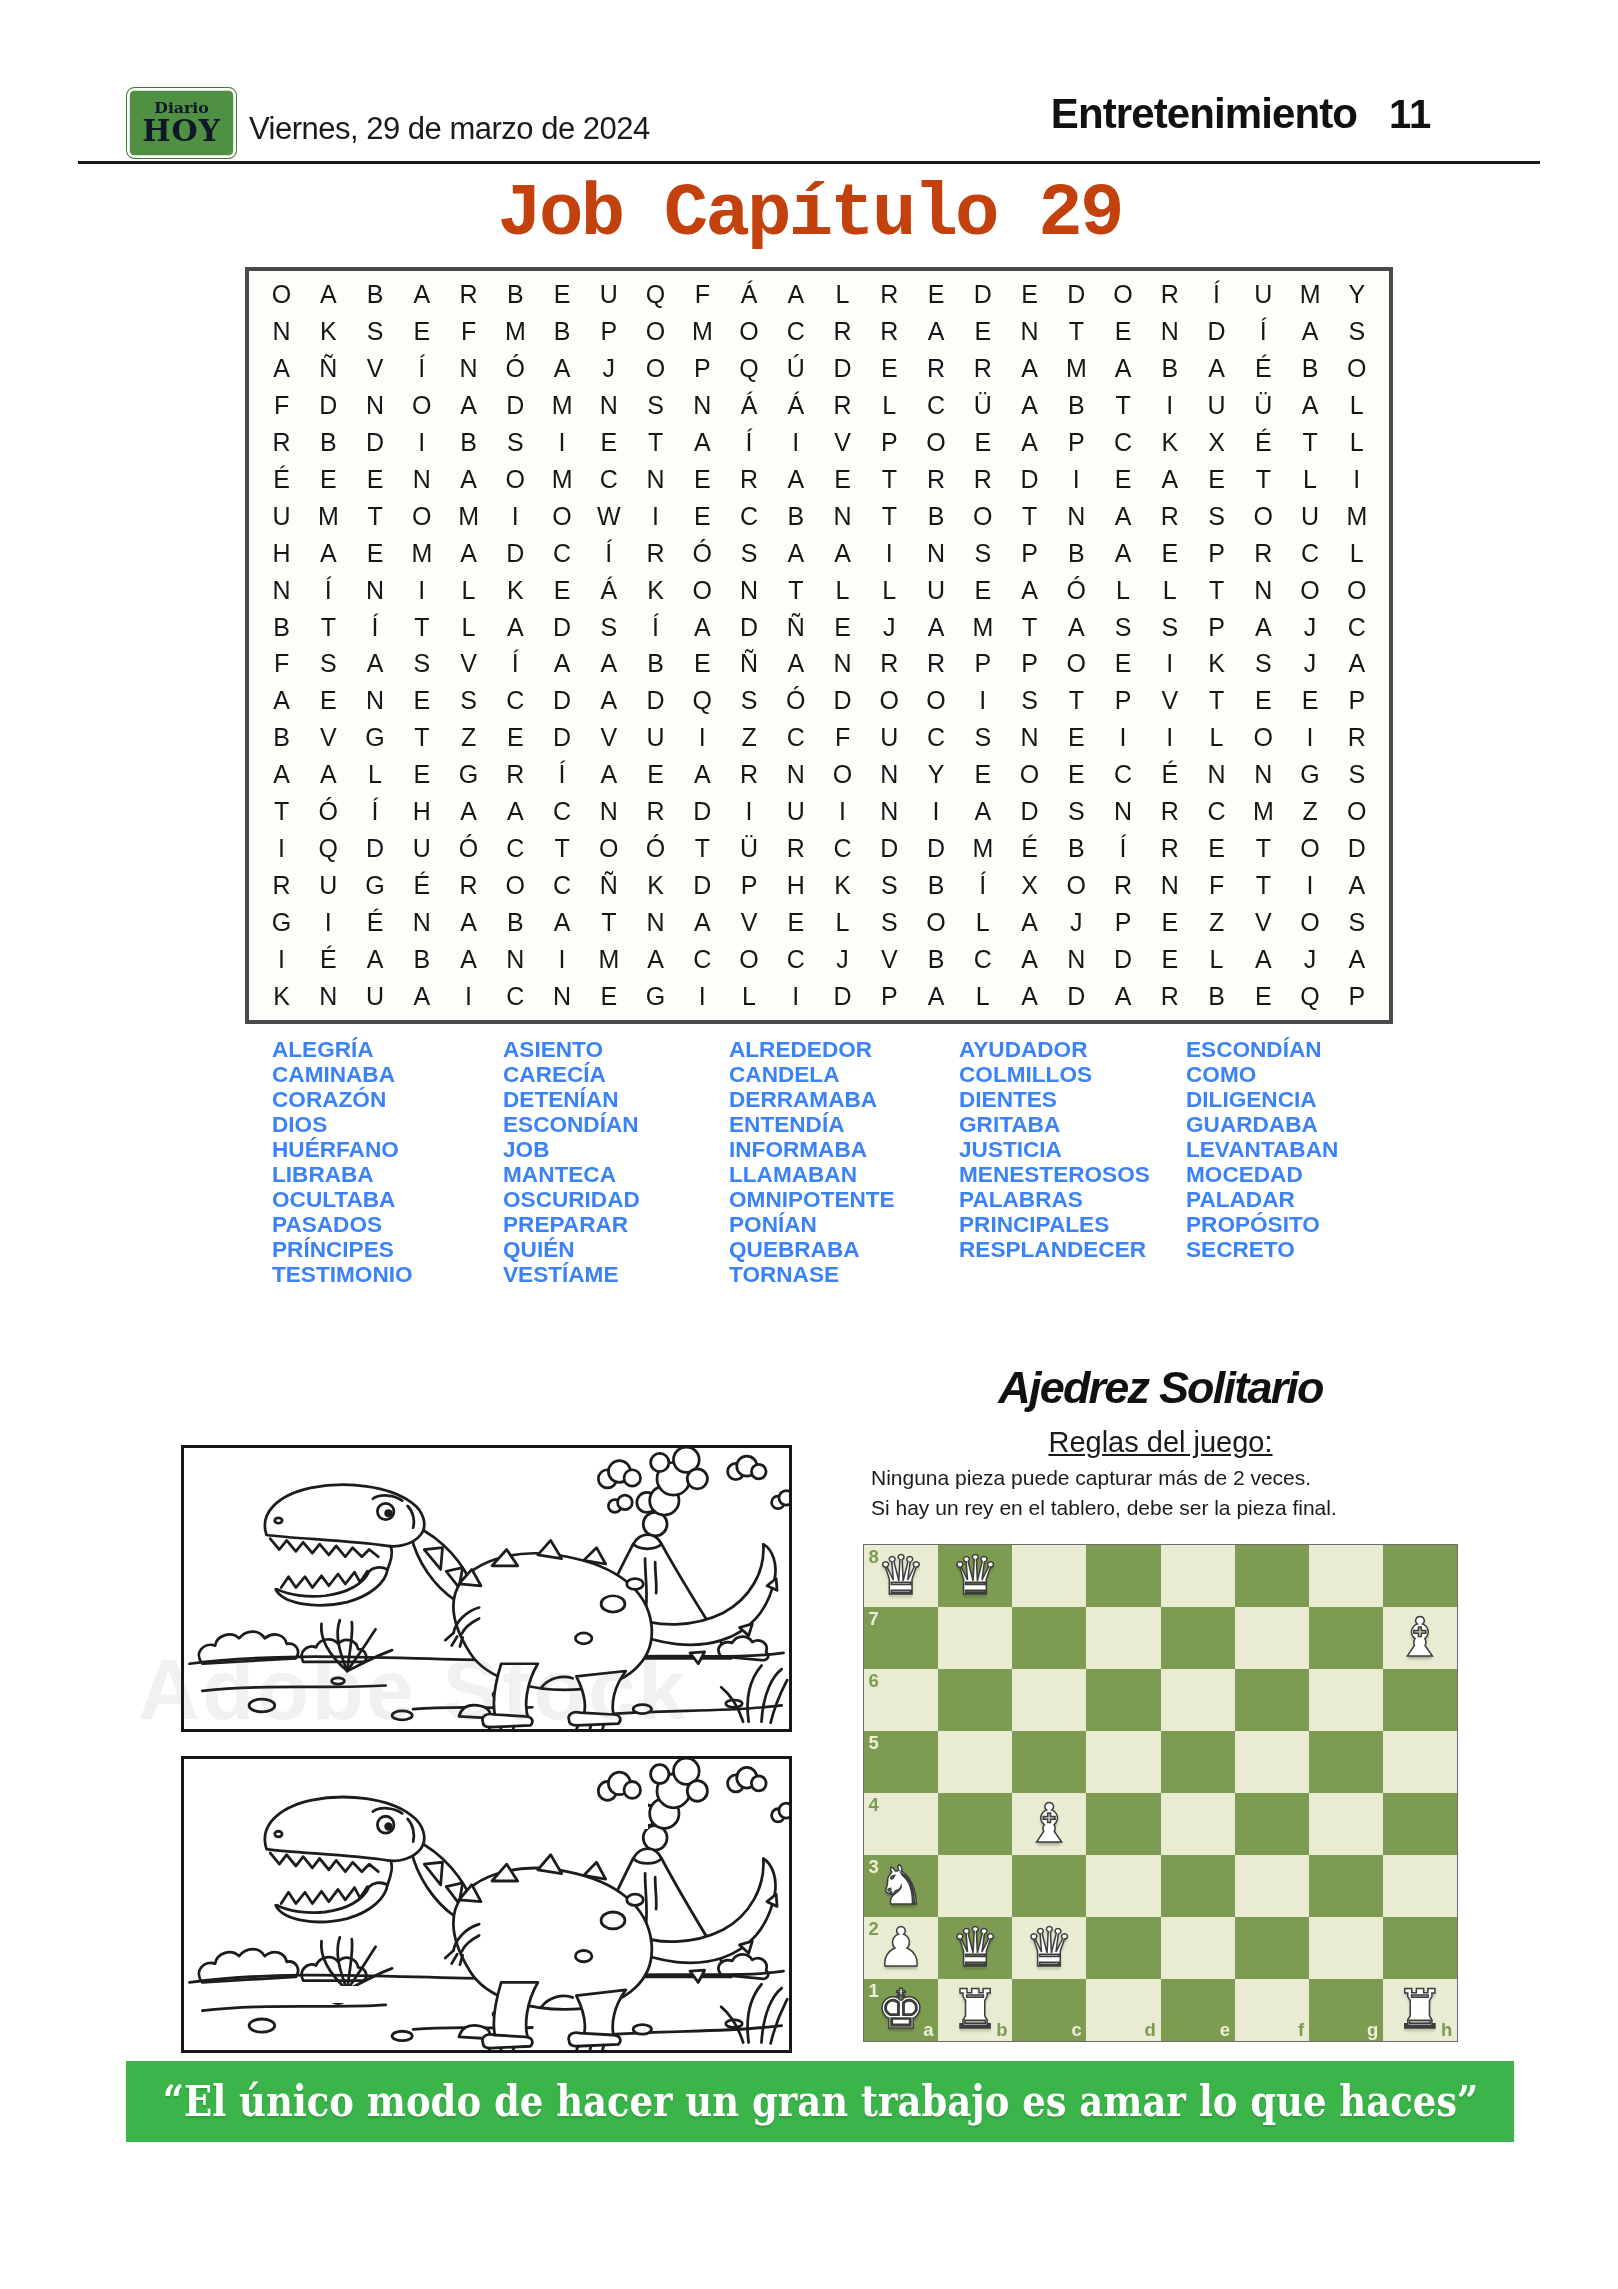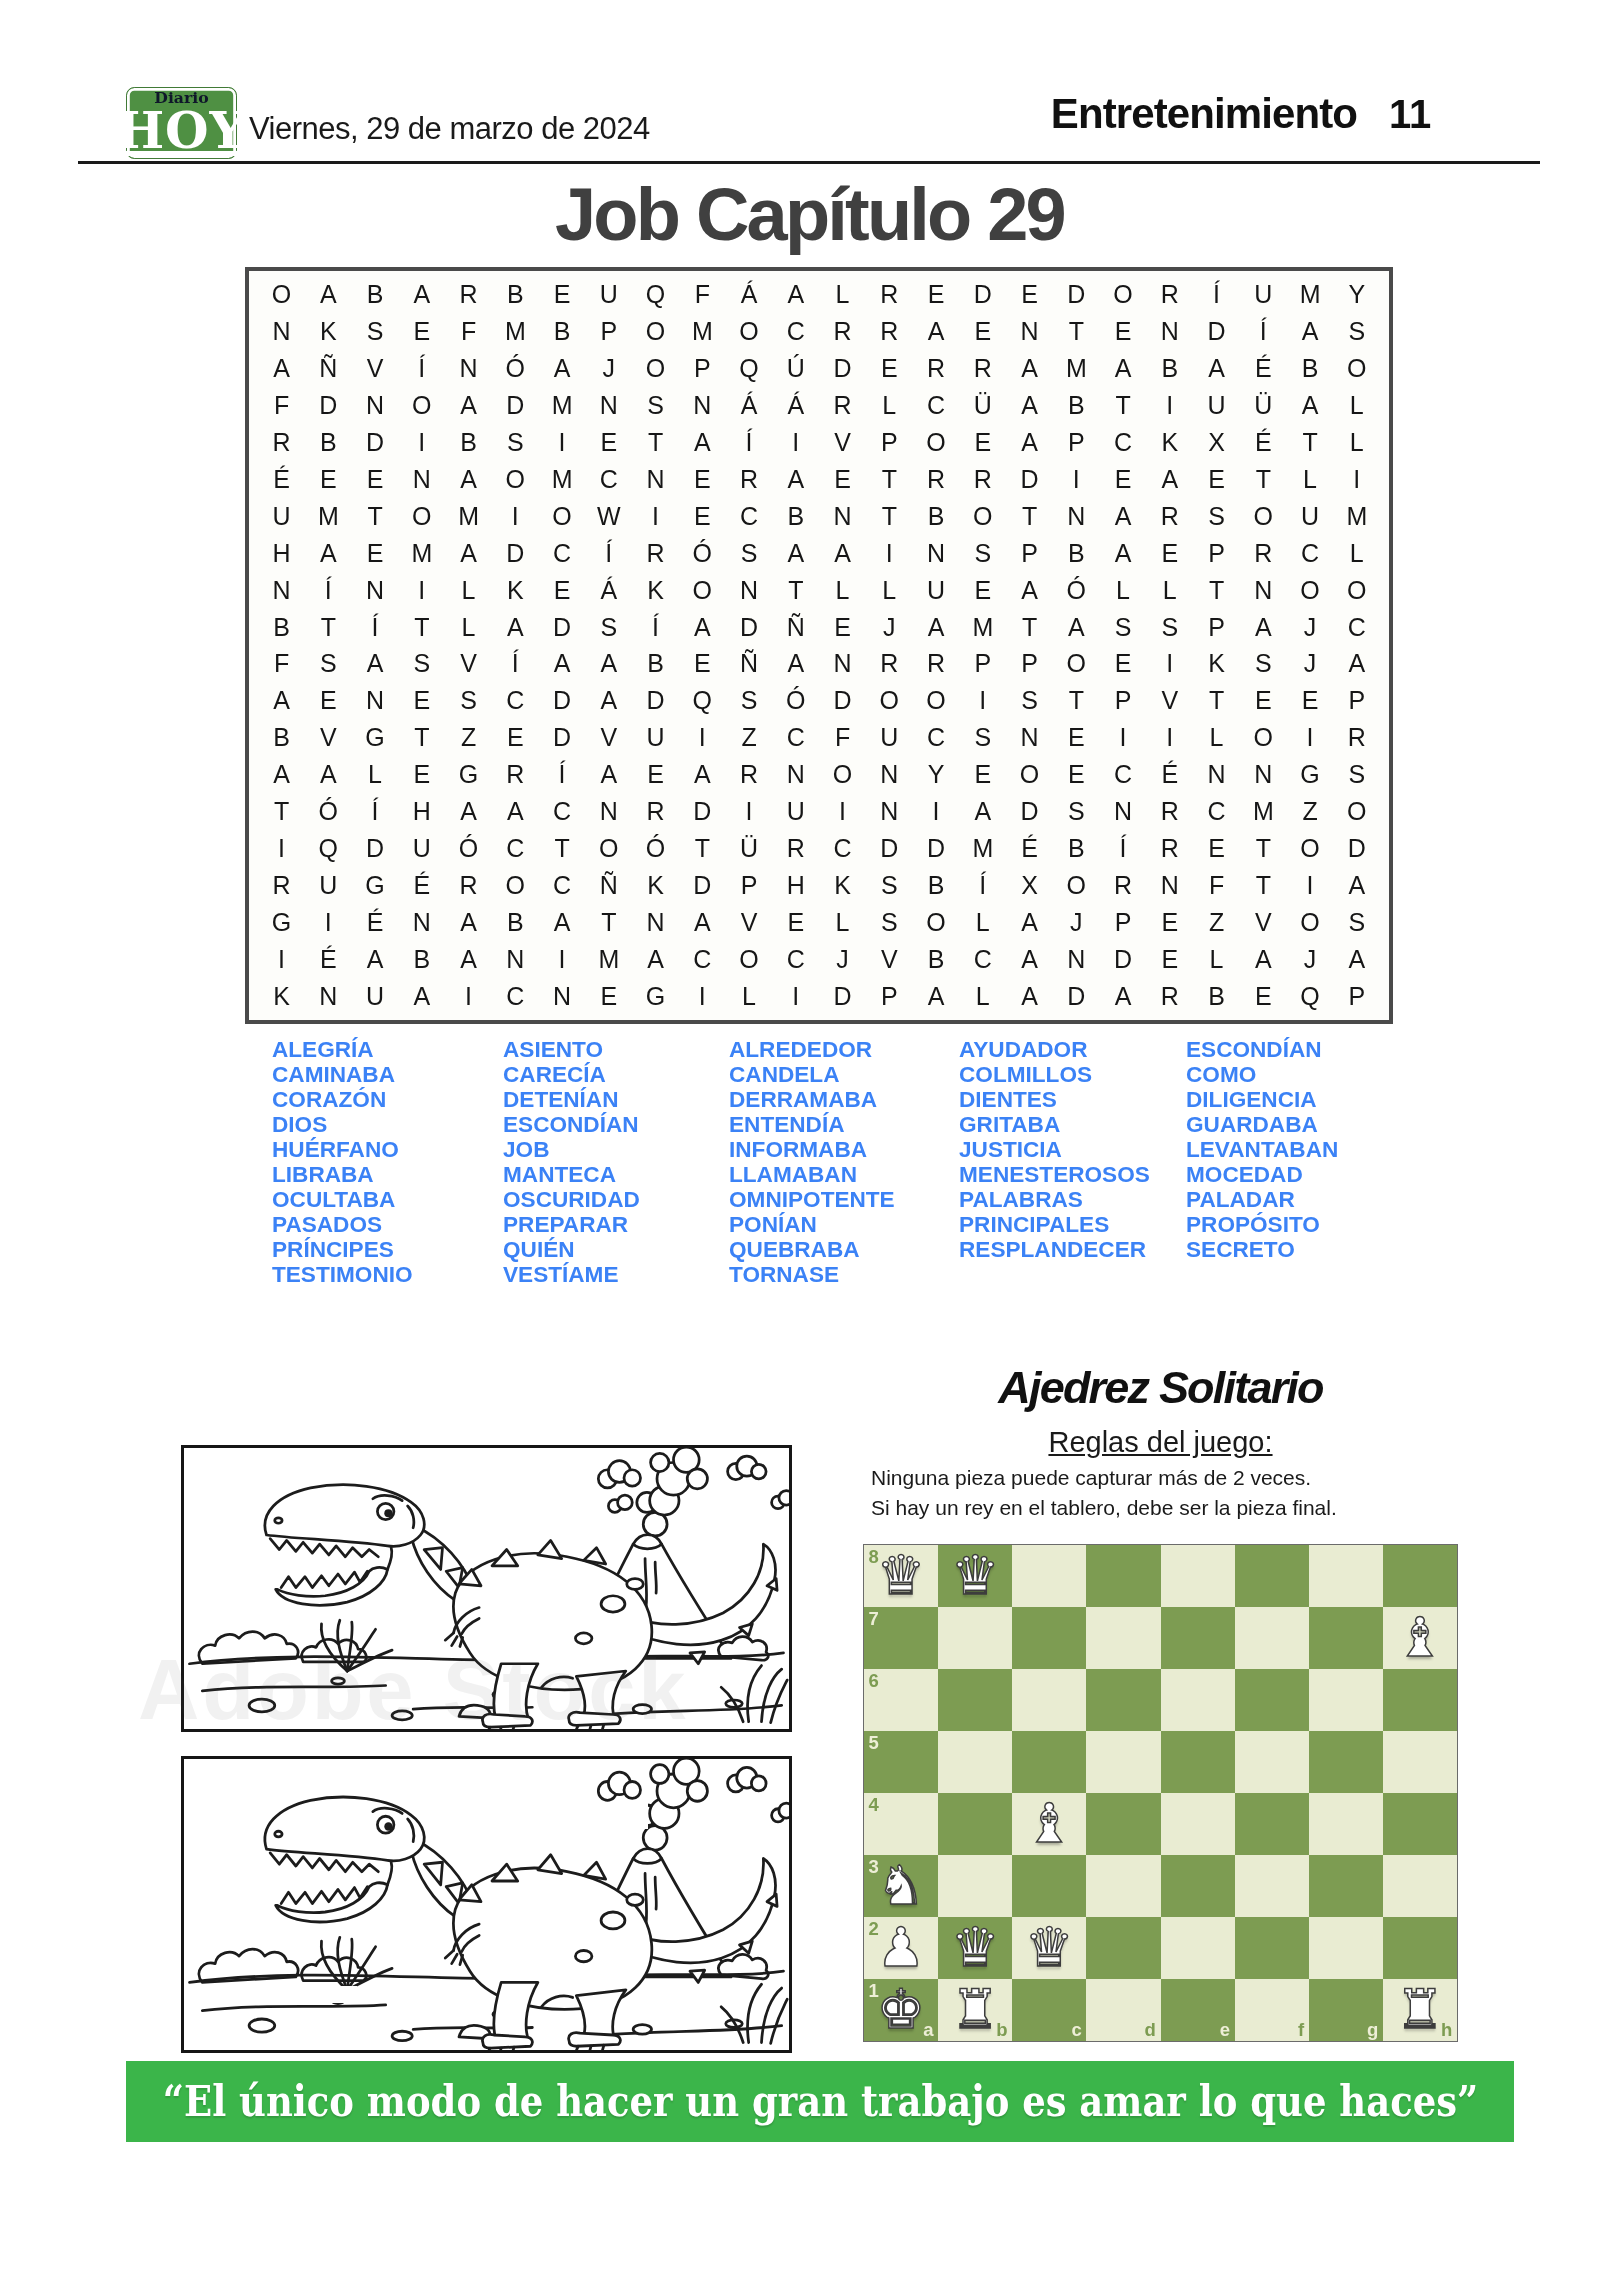--- a/index.html
+++ b/index.html
@@ -4,21 +4,21 @@
 <style>
   html,body{margin:0;padding:0;background:#e8e8e8;}
   .page{position:relative;width:1619px;height:2290px;background:#ffffff;overflow:hidden;
         font-family:"Liberation Sans",sans-serif;color:#111;margin:0 auto;}
 
   
   .logo{position:absolute;left:126px;top:87px;width:109px;height:70px;background:#4f9043;
         border:1.8px solid #417a36;border-radius:8.3px;box-shadow:inset 0 0 0 2.8px #fff;
         display:flex;flex-direction:column;align-items:center;justify-content:center;}
   .logo-top{font-family:"DejaVu Serif",serif;font-weight:bold;font-size:15.7px;color:#0f172a;line-height:1;}
-  .logo-main{font-family:"DejaVu Serif",serif;font-weight:bold;font-size:50px;color:#ffffff;line-height:1;letter-spacing:0.9px;text-decoration:underline;}
+  .logo-main{font-family:"DejaVu Serif",serif;font-weight:bold;font-size:30px;color:#0f172a;line-height:1;letter-spacing:0.9px;}
   .date{position:absolute;left:249px;top:111px;font-size:31px;color:#1a1a1a;letter-spacing:-0.5px;}
   .section{position:absolute;left:969px;top:90px;width:388px;text-align:right;
            font-size:42px;font-weight:bold;letter-spacing:-0.9px;}
   .pagenum{position:absolute;left:1389px;top:92px;width:74px;font-size:40px;font-weight:bold;}
   .header-rule{position:absolute;left:78px;top:161px;width:1462px;height:2.8px;background:#1a1a1a;}
 
   
   .ws-title{position:absolute;left:0;right:0;top:172px;text-align:center;
             font-size:74px;font-weight:800;color:#2f5dab;letter-spacing:-2.8px;}
   .ws-grid{position:absolute;left:245px;top:267px;width:1122px;height:738px;
@@ -76,21 +76,21 @@
 
   <div class="logo">
     <span class="logo-top">Diario</span>
     <span class="logo-main">HOY</span>
   </div>
   <div class="date">Viernes, 29 de marzo de 2024</div>
   <div class="section">Entretenimiento</div>
   <div class="pagenum">11</div>
   <div class="header-rule"></div>
 
-  <div class="ws-title" style="color: #404040;">Job Capítulo 29</div>
+  <div class="ws-title" style="color: #c2410c; font-family: Liberation Mono, monospace;">Job Capítulo 29</div>
   <div class="ws-grid">
       <span class="ws-cell">O</span>
       <span class="ws-cell">A</span>
       <span class="ws-cell">B</span>
       <span class="ws-cell">A</span>
       <span class="ws-cell">R</span>
       <span class="ws-cell">B</span>
       <span class="ws-cell">E</span>
       <span class="ws-cell">U</span>
       <span class="ws-cell">Q</span>

